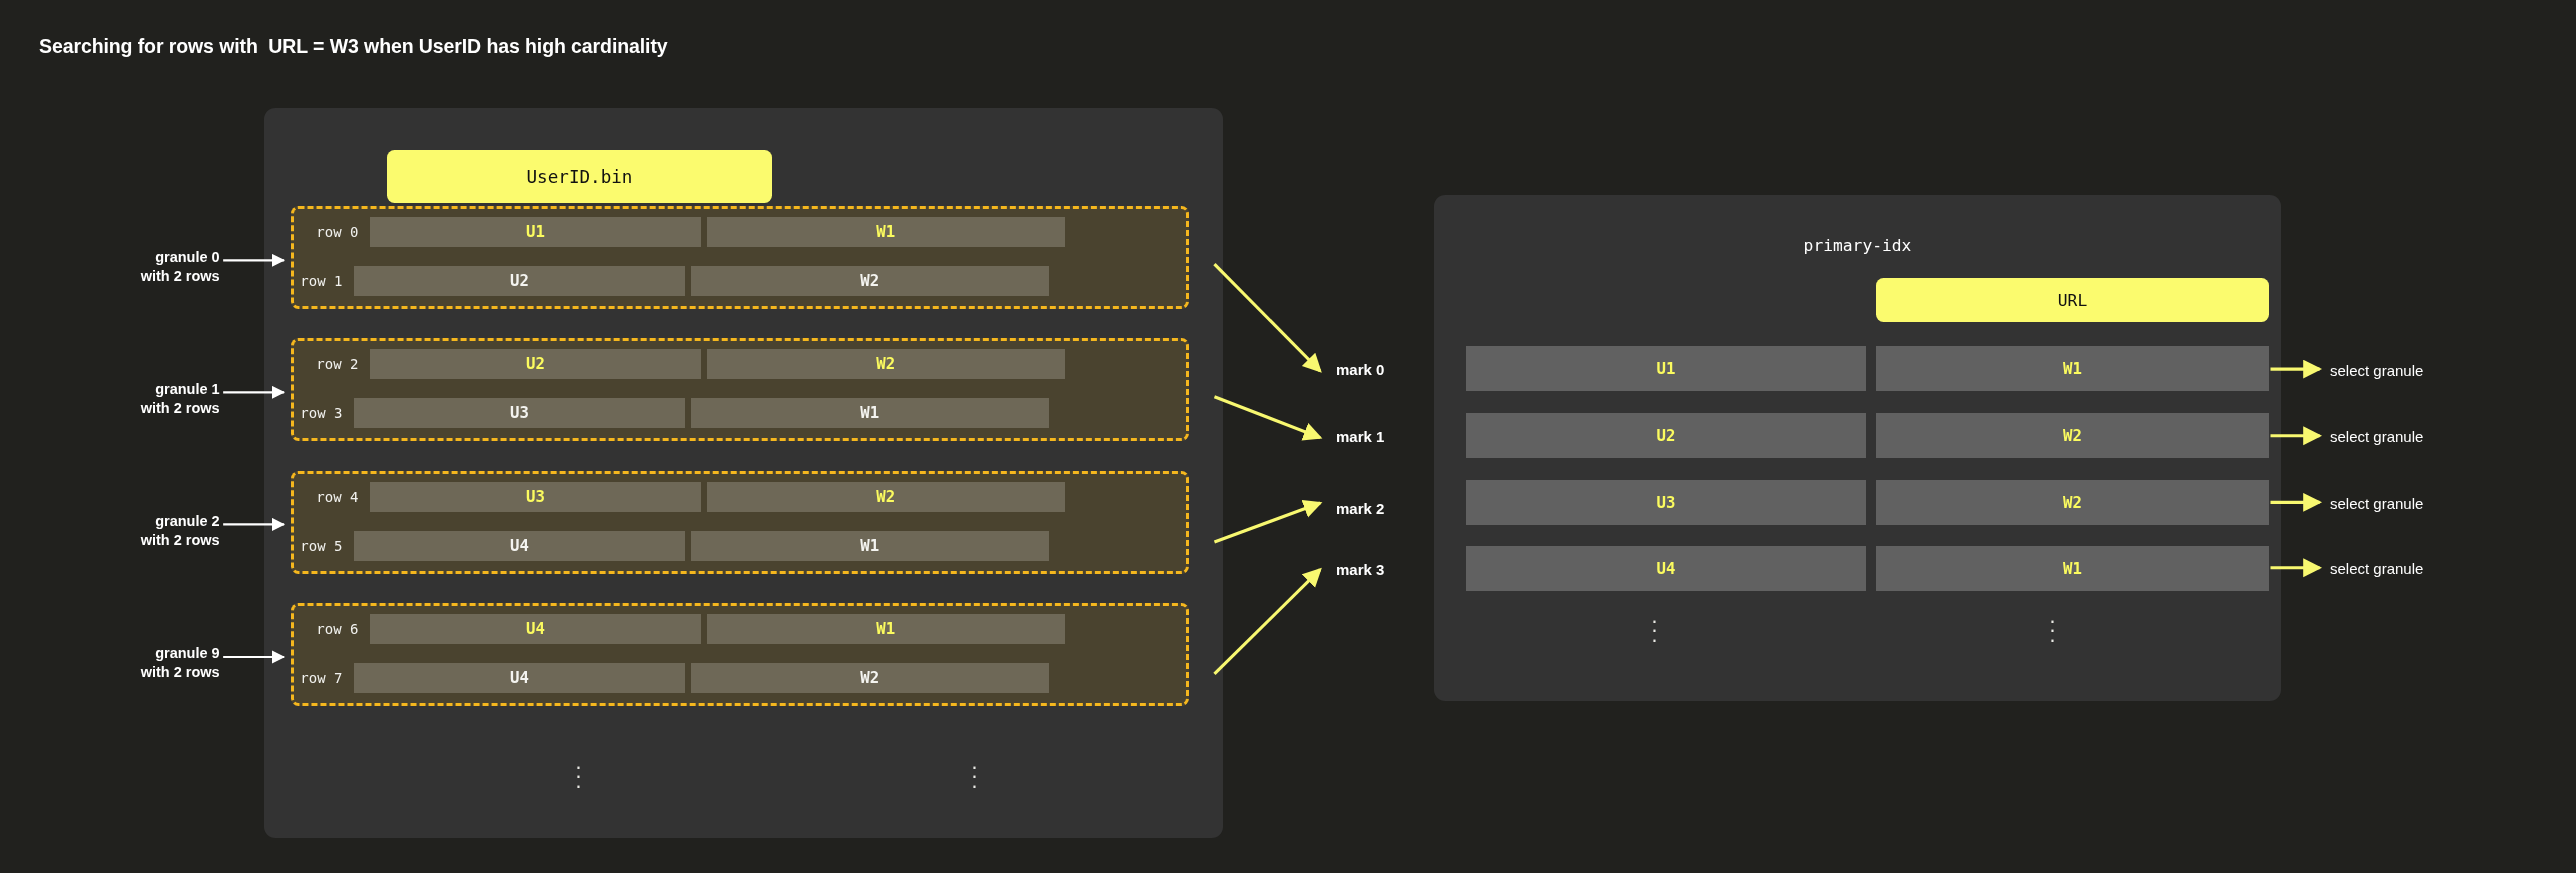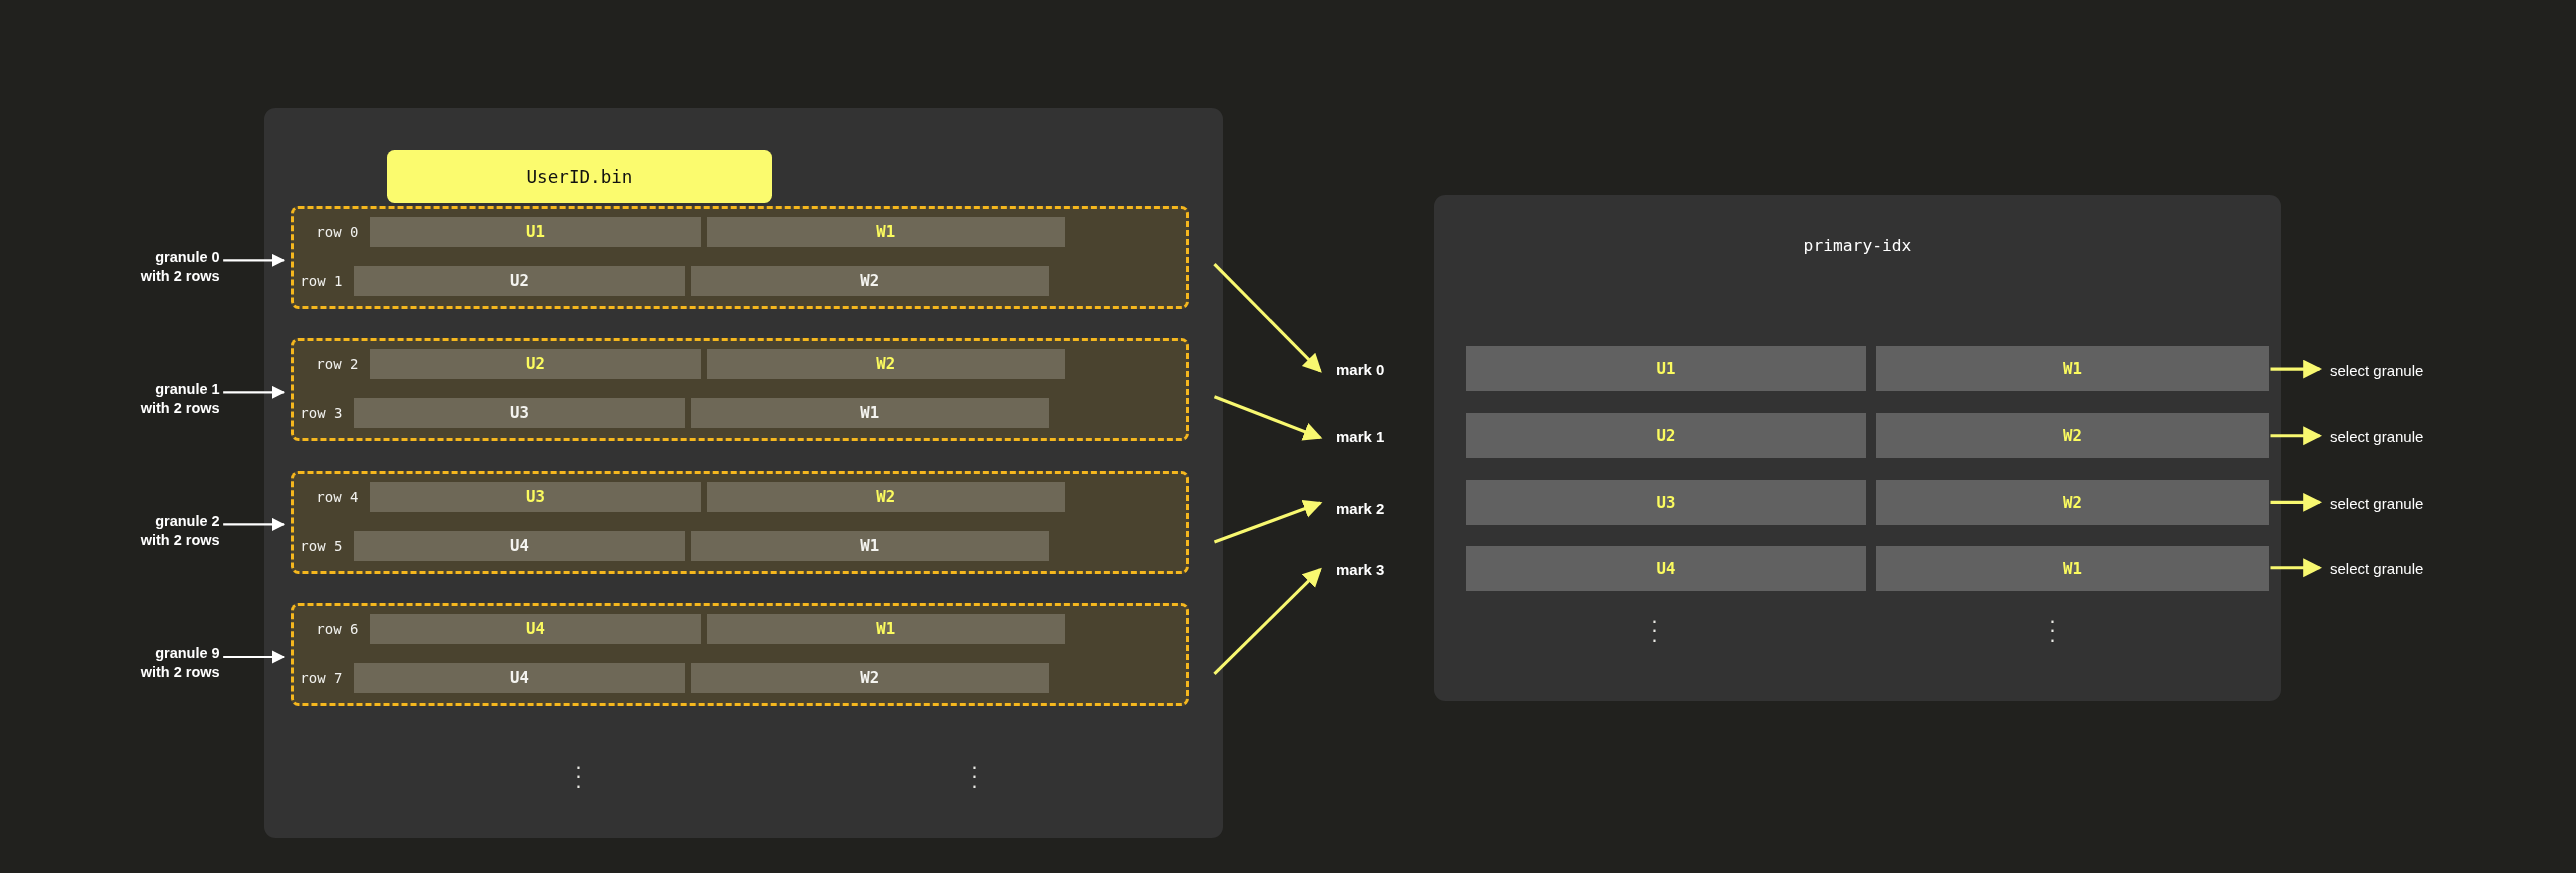--- a/index.html
+++ b/index.html
@@ -204,20 +204,21 @@
     left: 0; top: 0;
     width: 2576px; height: 874px;
     pointer-events: none;
   }
 </style>
 </head>
 <body>
 
 <div id="stage">
 
+  <div id="page-title">Searching for rows with  URL = W3 when UserID has high cardinality</div>
 
   <div class="panel" id="parts-panel"></div>
 
   <div class="col-chip" id="chip-userid-bin">UserID.bin</div>
 
   <div class="granule" id="granule-0">
     <div class="grow r-top">
       <div class="row-label">row 0</div>
       <div class="cell c-userid v-yellow">U1</div>
       <div class="cell c-url v-yellow">W1</div>
@@ -298,20 +299,21 @@
 
   <div class="mark-label" id="mark-0">mark 0</div>
   <div class="mark-label" id="mark-1">mark 1</div>
   <div class="mark-label" id="mark-2">mark 2</div>
   <div class="mark-label" id="mark-3">mark 3</div>
 
   <div class="panel" id="pidx-panel">
     <div id="pidx-title">primary-idx</div>
   </div>
 
+  <div class="col-chip" id="chip-url">URL</div>
 
   <div class="idx-row" id="idx-row-0">
     <div class="idx-cell k-userid">U1</div>
     <div class="idx-cell k-url">W1</div>
   </div>
   <div class="idx-row" id="idx-row-1">
     <div class="idx-cell k-userid">U2</div>
     <div class="idx-cell k-url">W2</div>
   </div>
   <div class="idx-row" id="idx-row-2">

